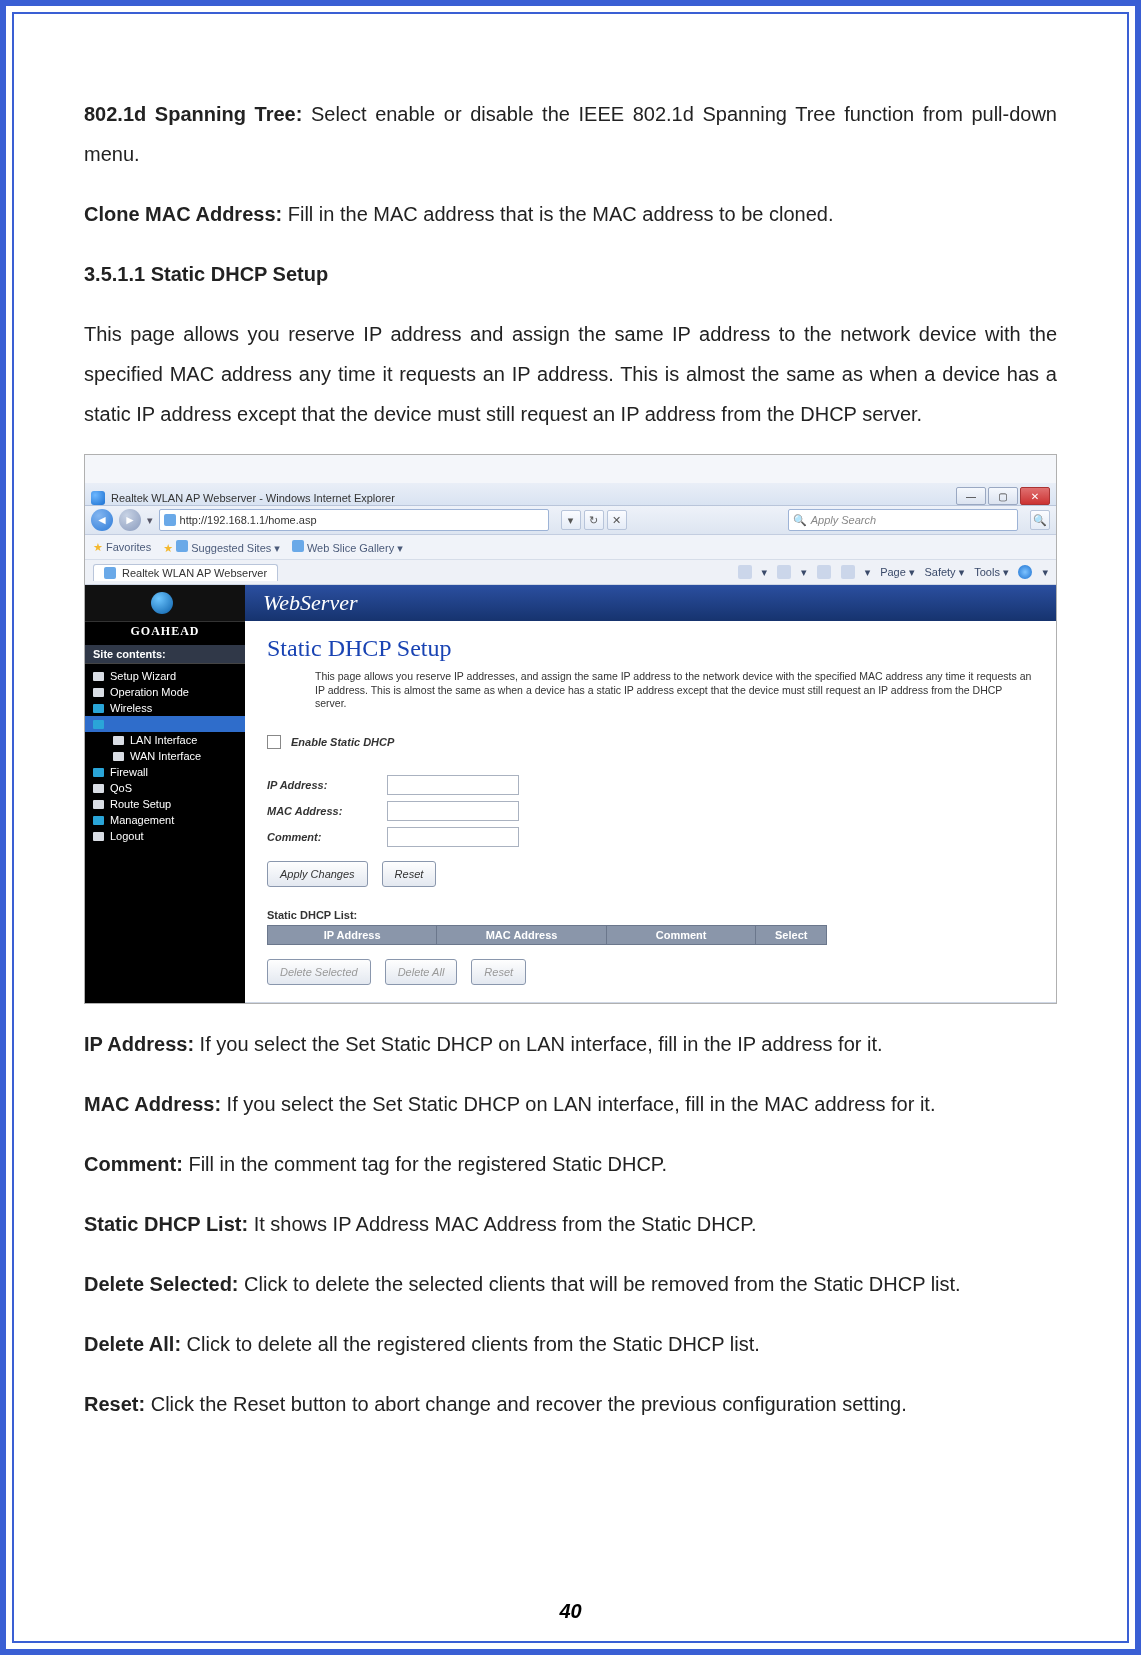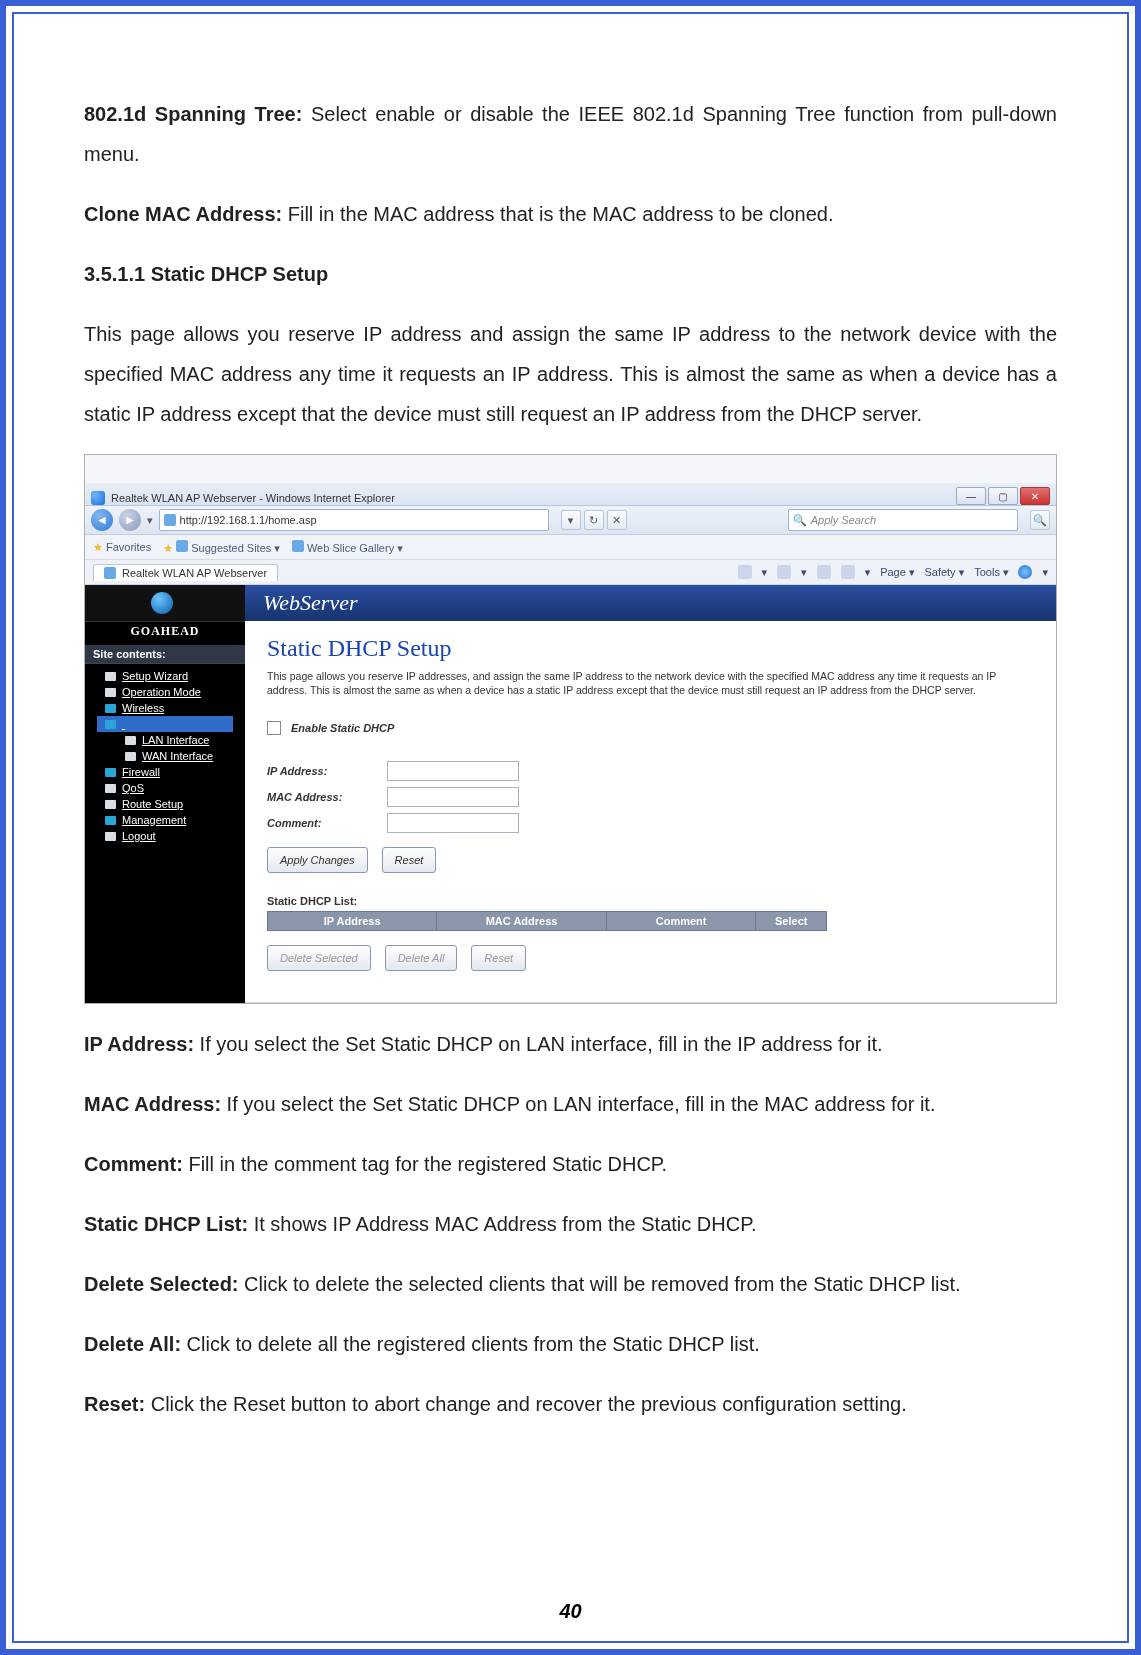--- a/index.html
+++ b/index.html
@@ -51,33 +51,33 @@
   .tab{background:#fff;border:1px solid #b9c5da;border-bottom:none;border-radius:3px 3px 0 0;padding:2px 10px;display:flex;align-items:center;gap:6px;}
   .cmdbar{display:flex;gap:10px;color:#3a4a6a;align-items:center;}
   .cmdbar .ci{width:14px;height:14px;display:inline-block;background:#cbd6ea;border-radius:2px;}
 
   .client{display:flex;height:432px;}
   .sidebar{width:160px;background:#000;color:#fff;font-size:11px;padding:0;}
   .logo{height:36px;display:flex;align-items:center;justify-content:center;background:#111;border-bottom:1px solid #333;}
   .logo .sw{width:22px;height:22px;border-radius:50%;background:radial-gradient(circle at 35% 30%,#6cc5ff,#0a5ea8);margin-right:6px;}
   .logotext{font-family:serif;font-size:12px;font-weight:bold;letter-spacing:1px;}
   .sitec{background:#303848;padding:3px 8px;font-weight:bold;border-bottom:1px solid #444;}
-  .tree{padding:4px 12px;text-decoration:underline;}
+  .tree{padding:4px 0;}
   .node{display:flex;align-items:center;gap:6px;padding:2px 0 2px 8px;}
   .node.sub{padding-left:28px;}
   .fico{width:11px;height:9px;background:#3aa;display:inline-block;border-radius:1px;}
   .fico.folder{background:#2aa5d8;}
   .fico.page{background:#d9dde4;}
   .node.sel{background:#2f6dcb;color:#fff;}
 
   .main{flex:1;background:#fff;display:flex;flex-direction:column;}
   .banner{height:36px;background:linear-gradient(#2b4fa0,#16336e);color:#fff;font-family:"Times New Roman",serif;font-size:22px;font-style:italic;display:flex;align-items:center;padding-left:18px;}
   .content{padding:14px 22px;font-size:11px;color:#333;overflow:auto;flex:1;}
   .ptitle{color:#1943b3;font-family:"Times New Roman",serif;font-weight:normal;font-size:24px;margin-bottom:8px;}
-  .helptext{font-size:10.5px;color:#333;line-height:1.3;margin-bottom:24px;}
+  .helptext{font-size:10.5px;color:#333;line-height:1.3;margin-bottom:24px;margin-left:48px;}
   .row{display:flex;align-items:center;gap:10px;margin:6px 0;font-style:italic;}
   .lbl{width:110px;font-weight:bold;font-size:11px;}
   .inp{width:130px;height:18px;border:1px solid #aab2c0;background:#fff;}
   .btn{height:24px;padding:0 12px;border:1px solid #8a97ad;background:linear-gradient(#fefefe,#e3e8f0);border-radius:3px;font-size:11px;display:inline-flex;align-items:center;}
   .btn[disabled]{color:#999;}
   .listlbl{font-weight:bold;margin-top:22px;margin-bottom:4px;}
   table.dhcp{width:560px;border-collapse:collapse;font-size:11px;}
   table.dhcp th{background:#8a96aa;color:#fff;font-weight:bold;border:1px solid #6b778c;padding:3px 0;}
   .hscroll{height:14px;background:#eef1f7;border-top:1px solid #cfd7e5;}
   .statusbar{height:22px;background:linear-gradient(#eef1f7,#dfe5f0);display:flex;align-items:center;justify-content:space-between;padding:8px 10px;font-size:11px;color:#444;border-top:1px solid #cfd7e5;}

